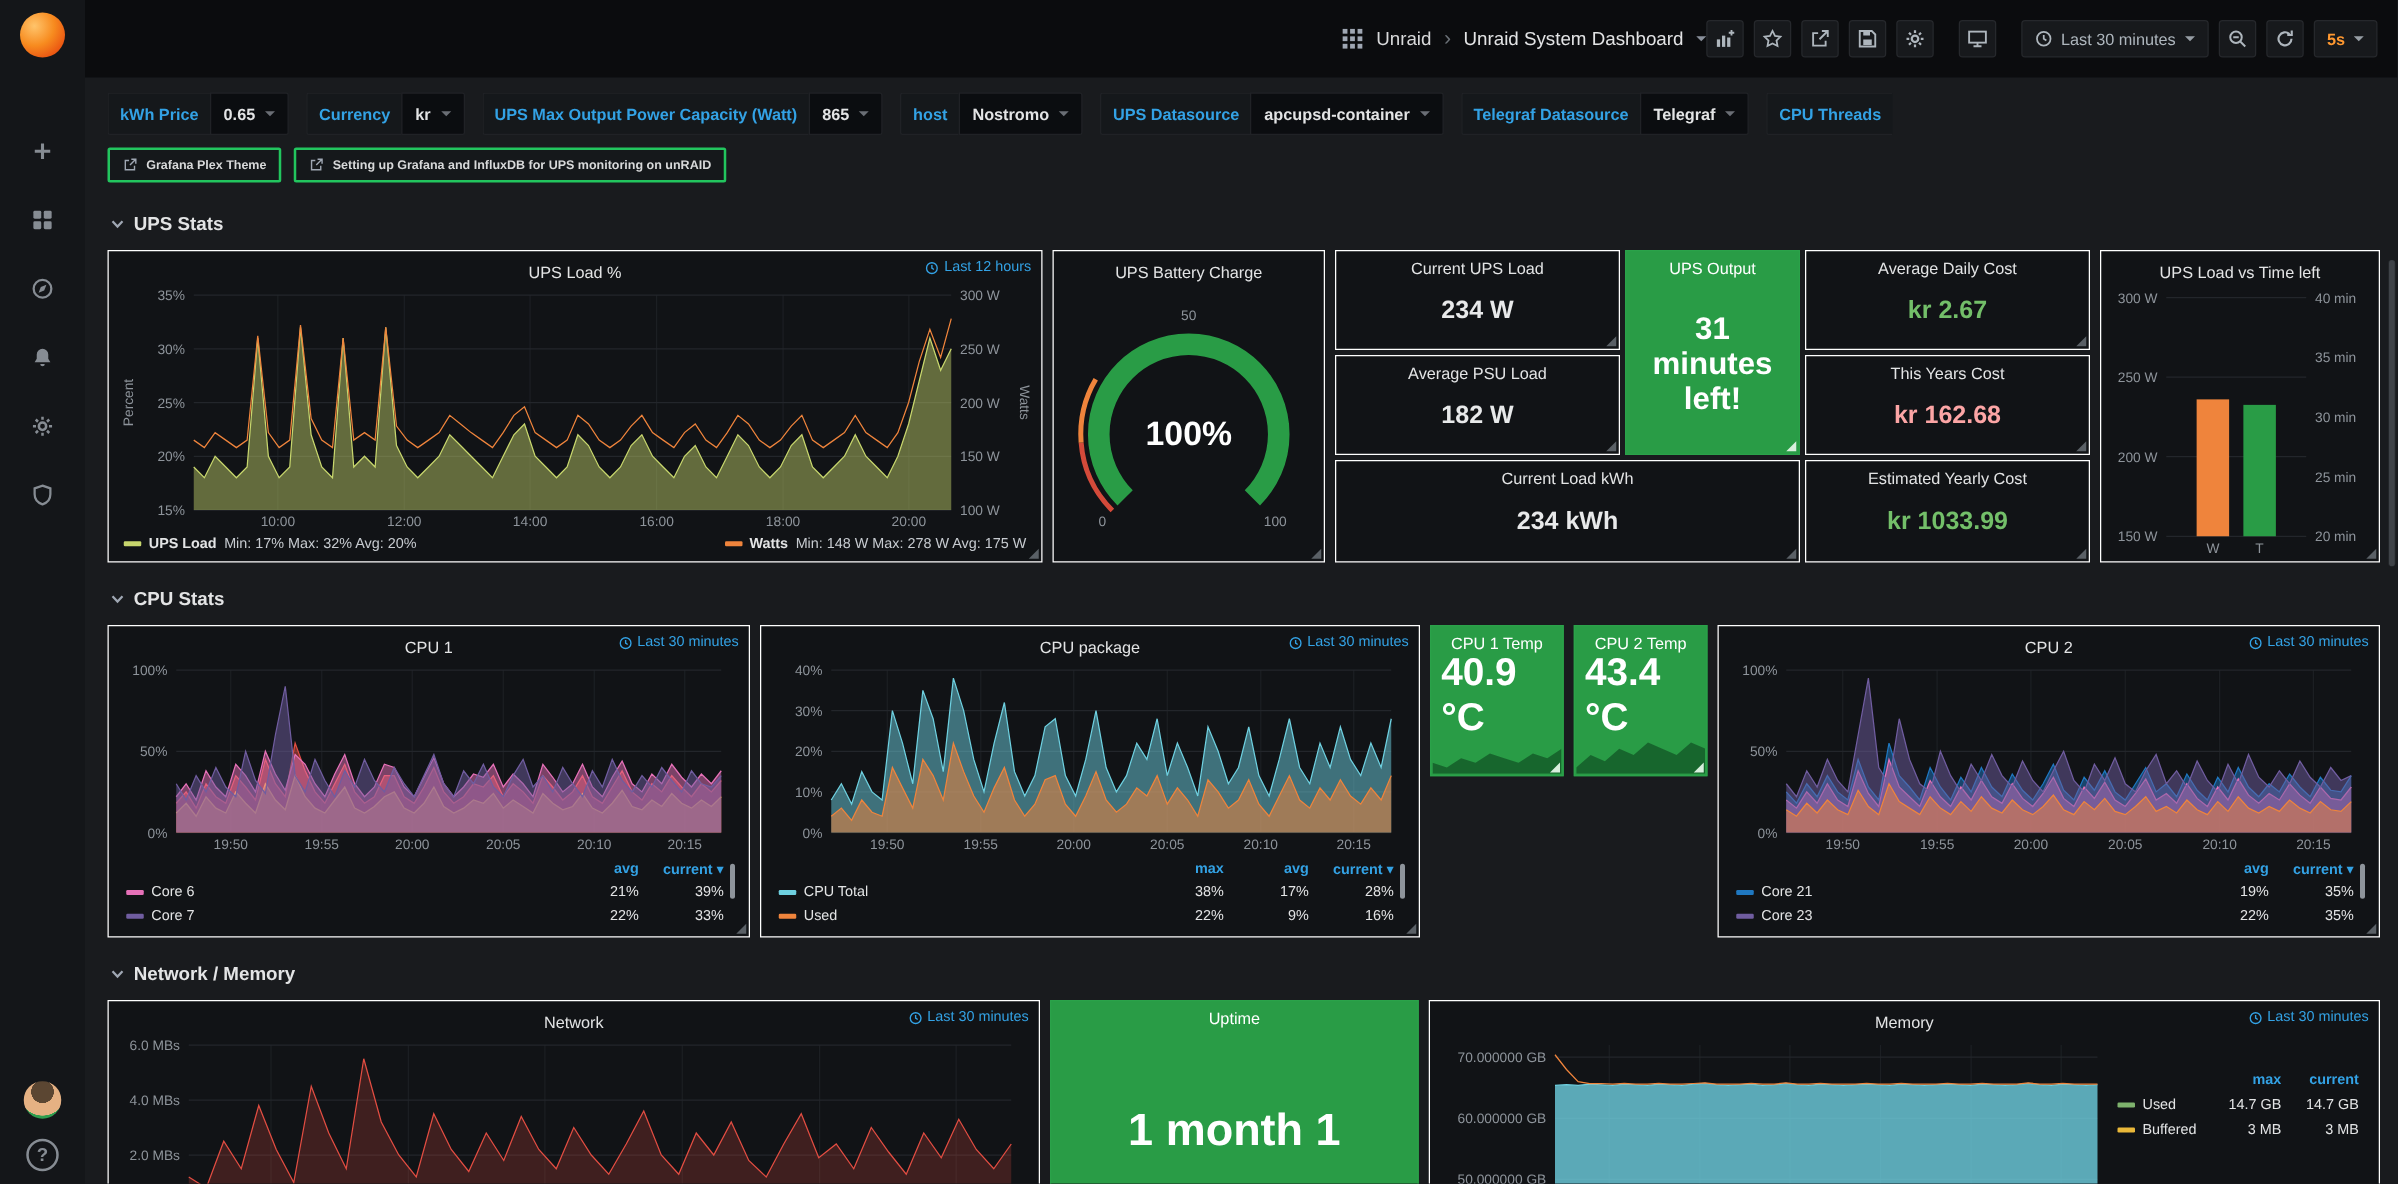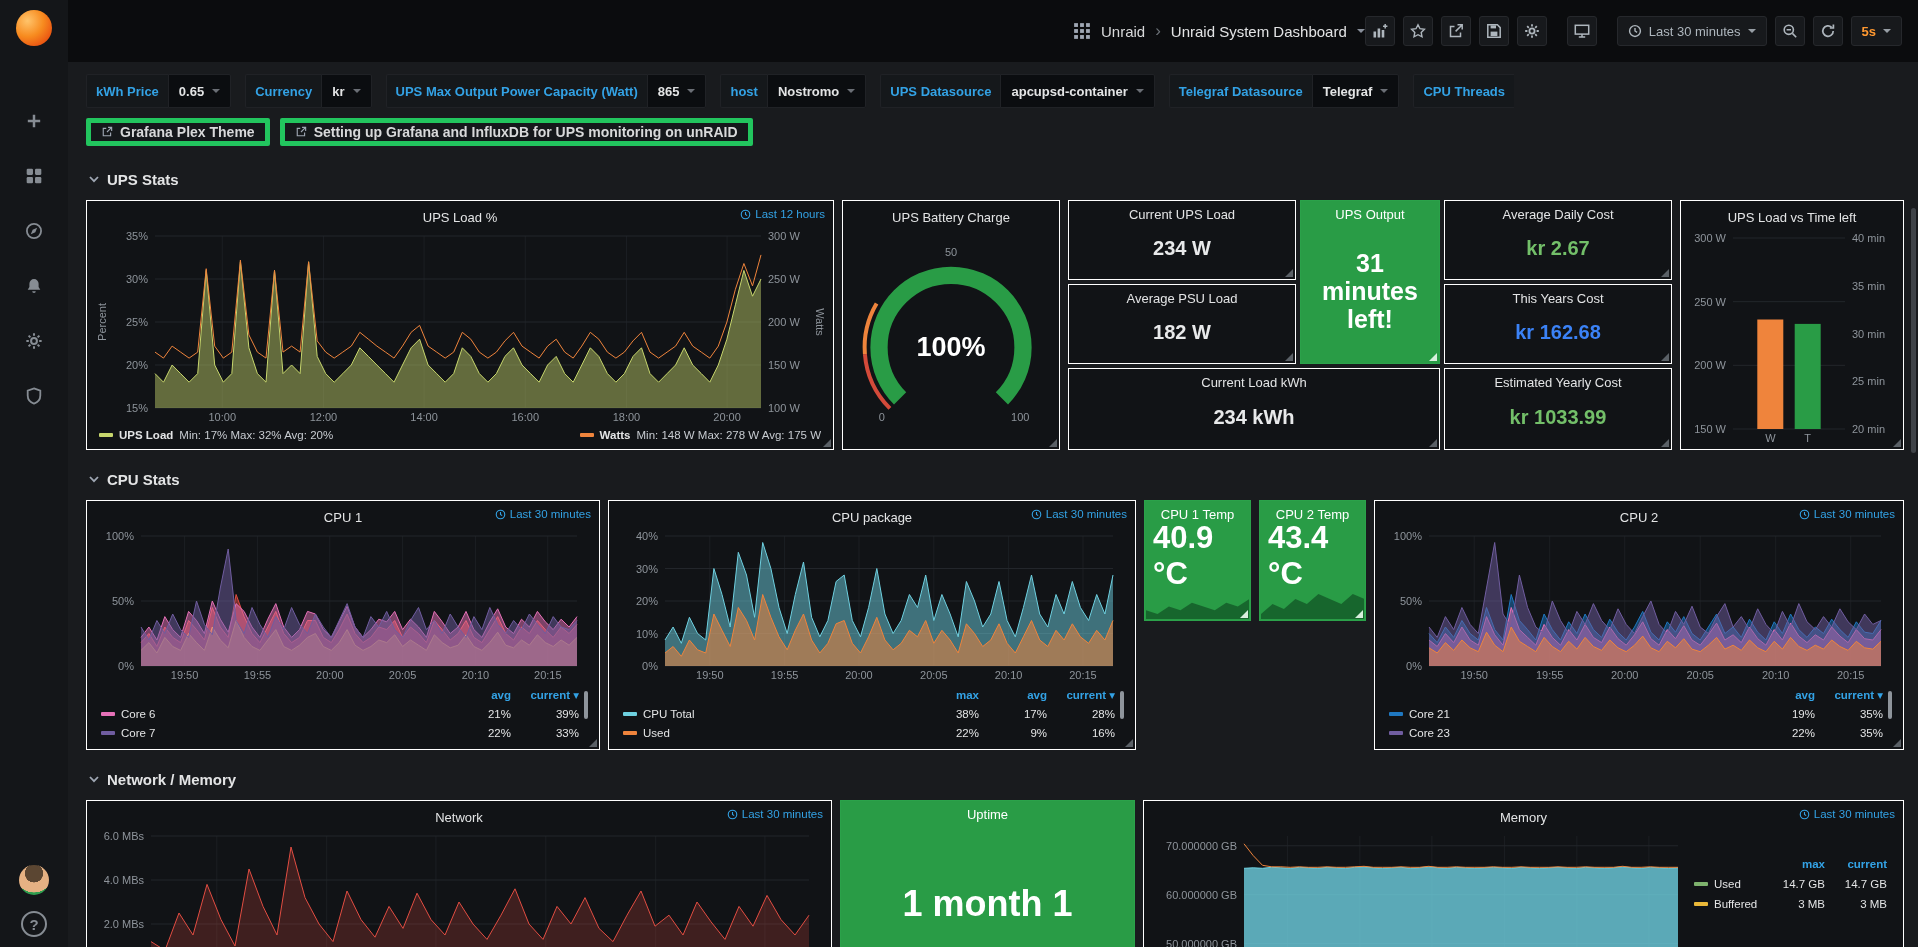--- a/index.html
+++ b/index.html
@@ -37,21 +37,21 @@
   .variable{display:flex;align-items:stretch;height:34px}
   .var-label{display:flex;align-items:center;background:#15181b;color:#33a2e5;font-weight:700;padding:0 9px;
     border:1px solid #202226;border-right:none;border-radius:2px 0 0 2px;white-space:nowrap}
   .var-value{display:flex;align-items:center;gap:8px;background:#0b0d10;color:#e3e4e5;font-weight:700;padding:0 10px;
     border:1px solid #202226;border-radius:0 2px 2px 0;white-space:nowrap;cursor:pointer}
   .var-value .caret{color:#7b8087}
   .var-input{display:flex;align-items:center;width:340px;background:#0b0d10;border:1px solid #202226;
     border-radius:0 2px 2px 0;padding:0 10px;color:#e3e4e5;font-weight:700}
   .links-row{display:flex;gap:10px;margin-top:10px}
   .dash-link{display:flex;align-items:center;gap:7px;height:28px;padding:0 10px;background:#15181b;
-    border:5px solid #22c55e;border-radius:2px;color:#d8d9da;font-size:14px;font-weight:700;cursor:pointer}
+    border:2px solid #22c55e;border-radius:2px;color:#d8d9da;font-size:10px;font-weight:700;cursor:pointer}
   .dash-link .ic{color:#9fa7b3}
   
   .dashboard{flex:1;padding:0 14px 0 18px;overflow:hidden}
   .section-head{display:flex;align-items:center;gap:7px;margin:16px 0 8px 2px;cursor:pointer;height:26px}
   .dashboard > .section-head:first-child{margin-top:12px}
   .section-title{font-size:15px;font-weight:700;color:#e3e4e5}
   .section-head .ic{color:#9fa7b3}
   .row{display:flex;gap:8px}
   .row.ups,.row.cpu{height:250px}
   .row.net{height:190px}
@@ -454,21 +454,21 @@
           </div>
           <div class="panel stat" style="grid-area:2/1">
             <div class="stat-title">Average PSU Load</div>
             <div class="stat-body">
                 <span class="stat-value">182 W</span>
               </div>
           </div>
           <div class="panel stat" style="grid-area:2/3">
             <div class="stat-title">This Years Cost</div>
             <div class="stat-body">
-                <span class="stat-value" style="color: #3b82f6; text-align: right;">kr 162.68</span>
+                <span class="stat-value" style="color: #fca5a5; text-align: right;">kr 162.68</span>
               </div>
           </div>
           <div class="panel stat" style="grid-area:3/1/4/3">
             <div class="stat-title">Current Load kWh</div>
             <div class="stat-body">
                 <span class="stat-value">234 kWh</span>
               </div>
           </div>
           <div class="panel stat" style="grid-area:3/3">
             <div class="stat-title">Estimated Yearly Cost</div>

